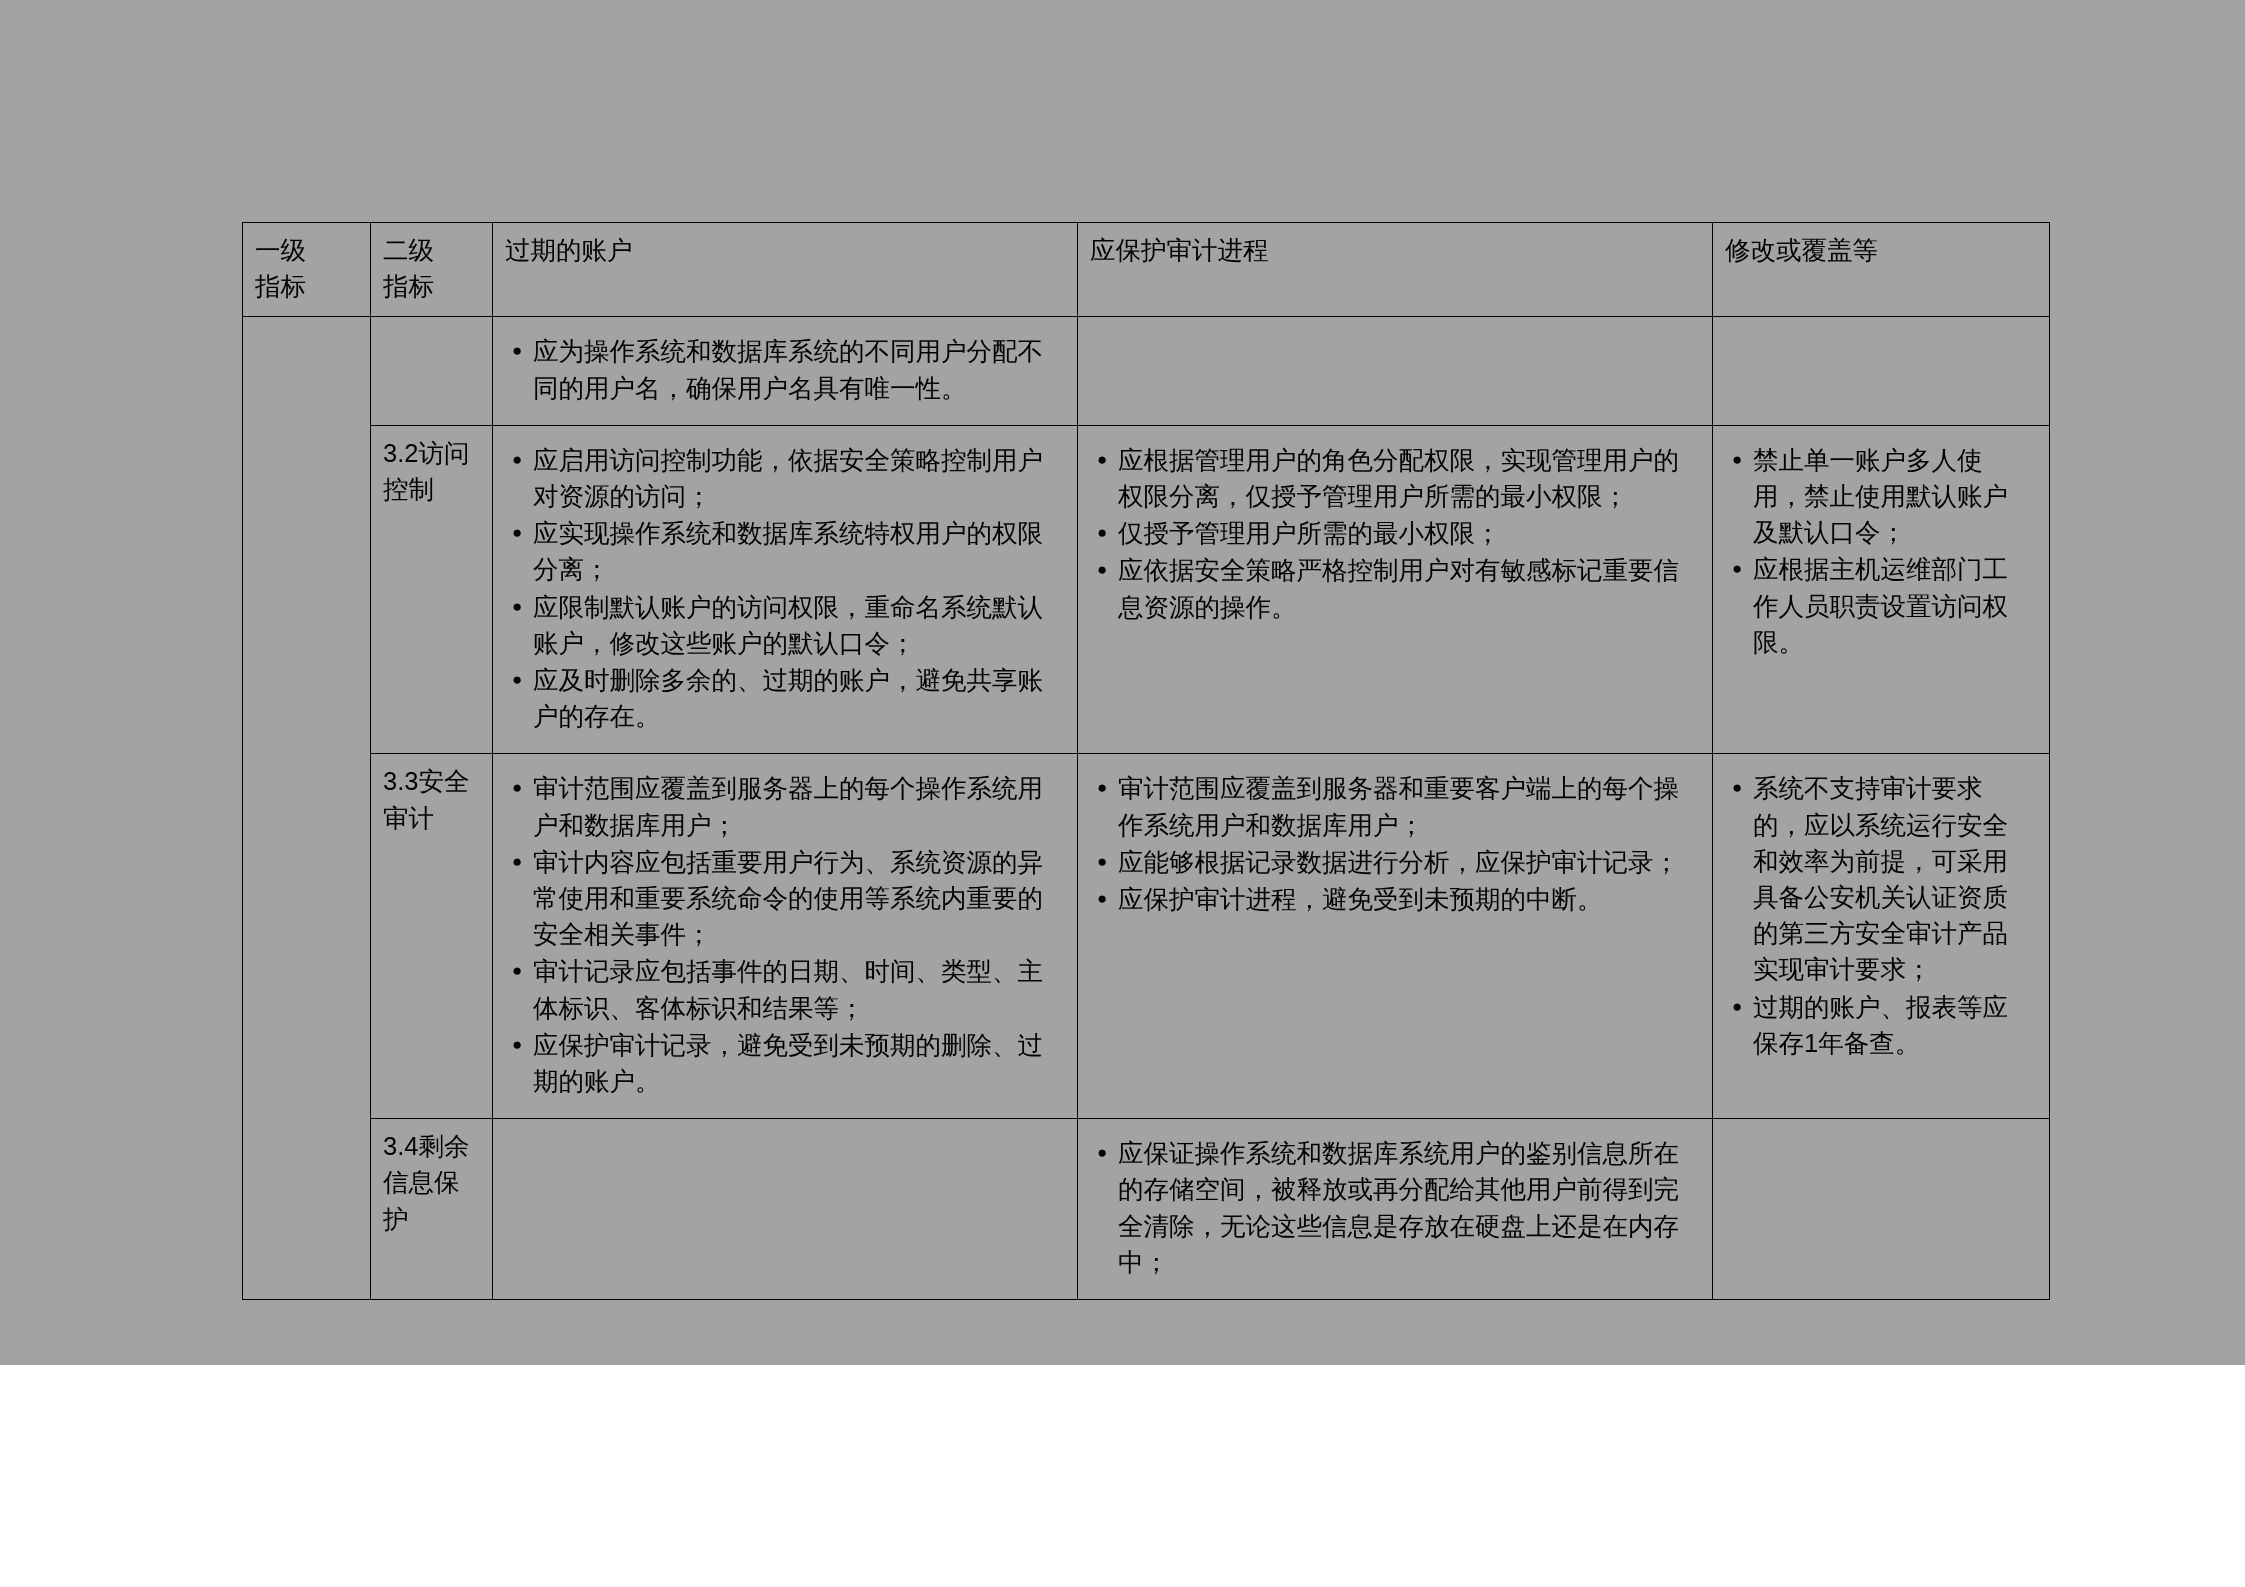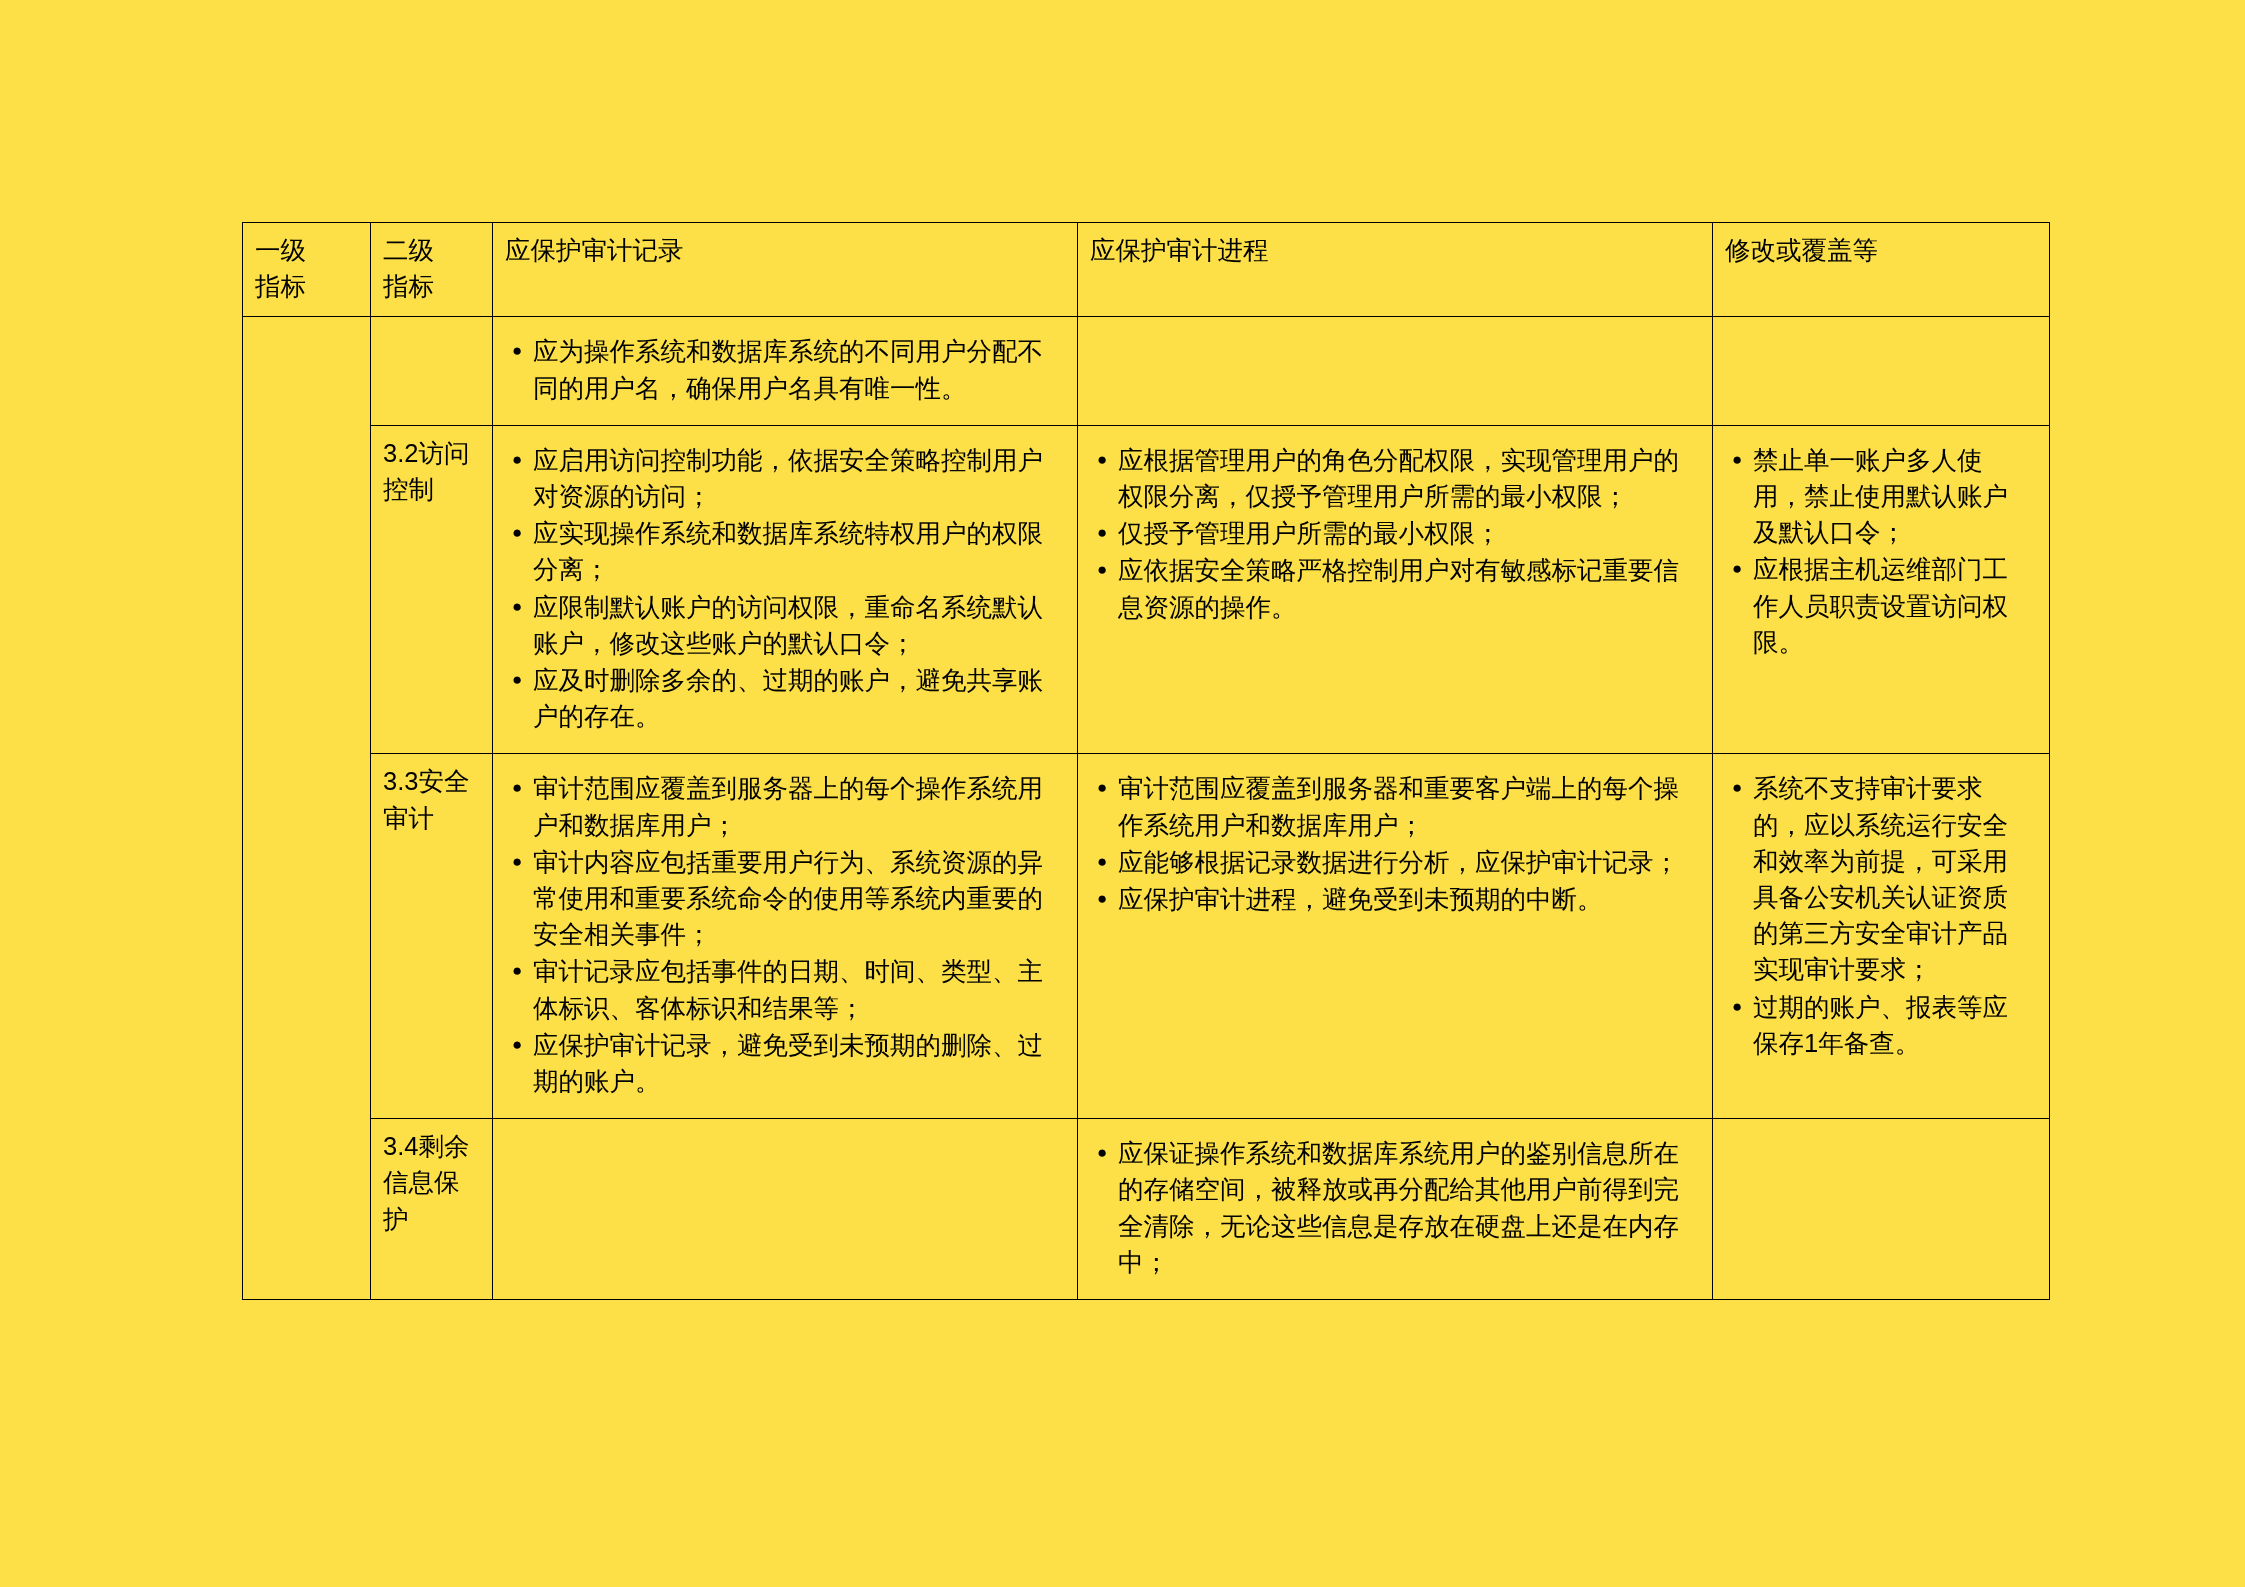--- a/index.html
+++ b/index.html
@@ -12,22 +12,22 @@
     height: 1587px;
     font-family: "Liberation Sans", sans-serif;
     color: #000000;
     position: relative;
   }
   .page {
     position: absolute;
     left: 0;
     top: 0;
     width: 2245px;
-    height: 1587px;
-    background: #fde047;
+    height: 1365px;
+    background: #a3a3a3;
   }
   .table-wrap {
     position: absolute;
     left: 242px;
     top: 222px;
     width: 1807px;
   }
   table.req-table {
     border-collapse: collapse;
     width: 1807px;
@@ -104,21 +104,21 @@
         <col class="c-l2req">
         <col class="c-l3req">
         <col class="c-ind">
       </colgroup>
       <thead>
         <tr>
           <td class="hdr-narrow cell-text">一级
 指标</td>
           <td class="hdr-narrow cell-text">二级
 指标</td>
-          <td>应保护审计记录</td>
+          <td>过期的账户</td>
           <td>应保护审计进程</td>
           <td>修改或覆盖等</td>
         </tr>
       </thead>
       <tbody>
 
         <tr>
           <td class="col-l1" rowspan="4"></td>
           <td class="sub-label cell-text"></td>
           <td>

